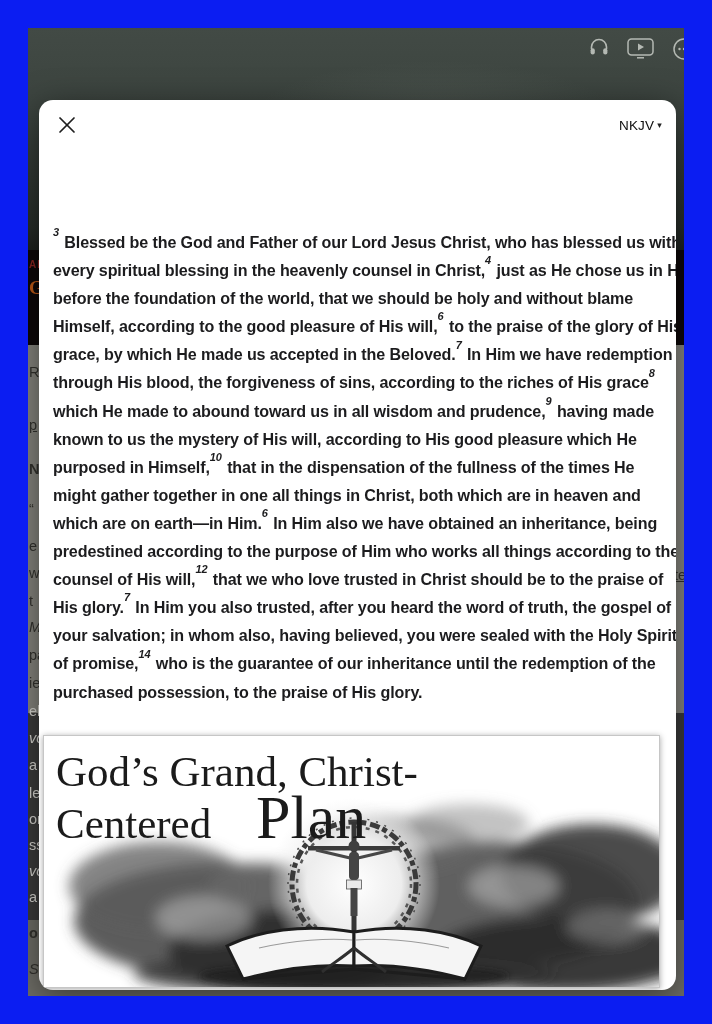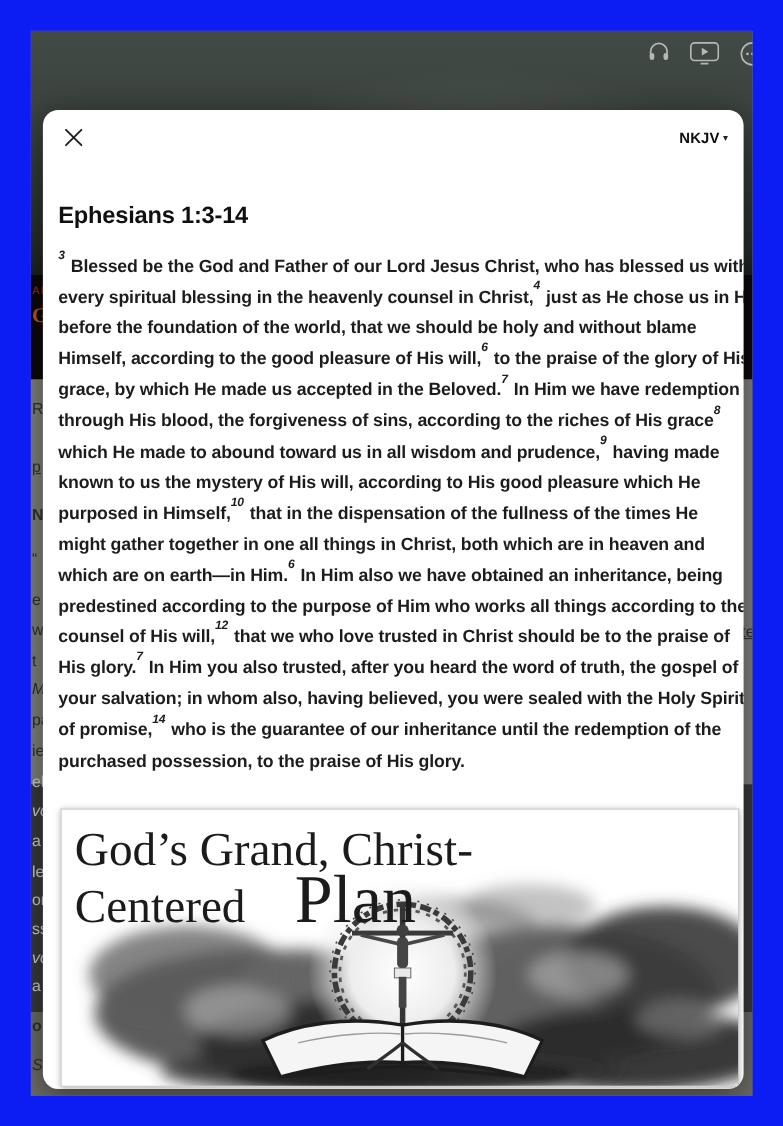--- a/index.html
+++ b/index.html
@@ -37,31 +37,31 @@
   .f-underline{text-decoration:underline}
   .f-smallcaps{font-variant:small-caps;letter-spacing:.5px}
   .f-red{color:#8a2420;font-size:10px;font-weight:700;letter-spacing:1px}
   .f-orange{color:#c05a17;font-size:19px;font-weight:800;font-family:"Liberation Serif","DejaVu Serif",serif}
 
   
   .modal{position:absolute;left:11px;top:72px;width:637px;height:890px;background:#fff;
     border-radius:14px;z-index:2;box-shadow:0 8px 34px rgba(0,0,0,.5);overflow:hidden;}
   .close-btn{position:absolute;left:14px;top:12px;width:28px;height:28px;border:none;background:none;padding:4px;cursor:pointer;}
   .version-btn{position:absolute;right:14px;top:16px;border:none;background:none;padding:2px 0;cursor:pointer;
-    font-family:inherit;font-size:13.5px;font-weight:700;color:#0d0d0d;letter-spacing:.2px;}
+    font-family:inherit;font-size:13.5px;font-weight:400;color:#0d0d0d;letter-spacing:.2px;}
   .version-btn .caret{font-size:9px;margin-left:3px;vertical-align:2px;color:#222;}
 
   .title{position:absolute;left:14px;top:84px;margin:0;font-size:21.5px;font-weight:700;color:#101012;letter-spacing:-.2px;}
 
   .passage{position:absolute;left:14px;top:128px;right:6px;color:#1c1c1e;font-weight:bold;}
   .pline{height:28.1px;line-height:28.1px;white-space:nowrap;font-size:16.1px;letter-spacing:-.12px;}
   sup.vnum{font-style:italic;font-size:11px;line-height:0;position:relative;top:-5.5px;padding-right:1px;}
 
   
-  .artwork{position:absolute;left:16px;top:635px;width:617px;height:253px;background:#fff;
+  .artwork{position:absolute;left:4px;top:635px;width:617px;height:253px;background:#fff;
     border:1px solid #c6c6c6;box-sizing:border-box;box-shadow:0 1px 6px rgba(0,0,0,.35);}
   .artwork svg{display:block;width:100%;height:100%;}
 </style>
 </head>
 <body>
 
 <div class="frame">
   <div class="viewport">
 
     <div class="band band-video"></div>
@@ -123,21 +123,20 @@
       <button class="close-btn" aria-label="close">
         <svg width="18" height="18" viewBox="0 0 18 18" stroke="#1f1f1f" stroke-width="1.7" stroke-linecap="round">
           <line x1="2" y1="2" x2="16" y2="16"></line>
             <line x1="16" y1="2" x2="2" y2="16"></line>
         </svg>
       </button>
       <button class="version-btn">
         <span>NKJV</span><span class="caret">▾</span>
       </button>
 
-      <h1 class="title">Ephesians 1:3-14</h1>
 
       <div class="passage">
           <div class="pline"><sup class="vnum">3</sup><span> Blessed be the God and Father of our Lord Jesus Christ, who has blessed us with</span></div>
           <div class="pline"><span>every spiritual blessing in the heavenly counsel in Christ,</span><sup class="vnum">4</sup><span> just as He chose us in Him</span></div>
           <div class="pline"><span>before the foundation of the world, that we should be holy and without blame</span></div>
           <div class="pline"><span>Himself, according to the good pleasure of His will,</span><sup class="vnum">6</sup><span> to the praise of the glory of His</span></div>
           <div class="pline"><span>grace, by which He made us accepted in the Beloved.</span><sup class="vnum">7</sup><span> In Him we have redemption</span></div>
           <div class="pline"><span>through His blood, the forgiveness of sins, according to the riches of His grace</span><sup class="vnum">8</sup></div>
           <div class="pline"><span>which He made to abound toward us in all wisdom and prudence,</span><sup class="vnum">9</sup><span> having made</span></div>
           <div class="pline"><span>known to us the mystery of His will, according to His good pleasure which He</span></div>

